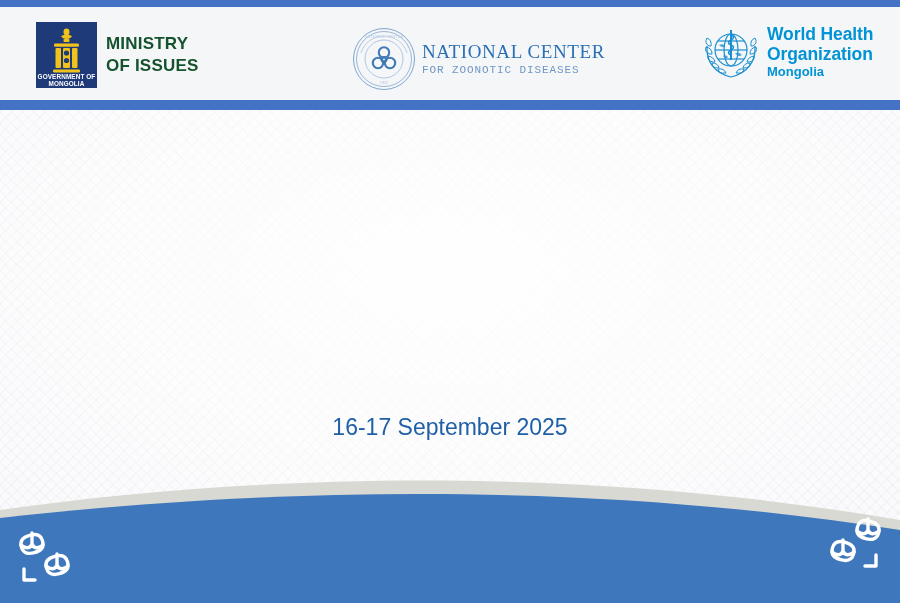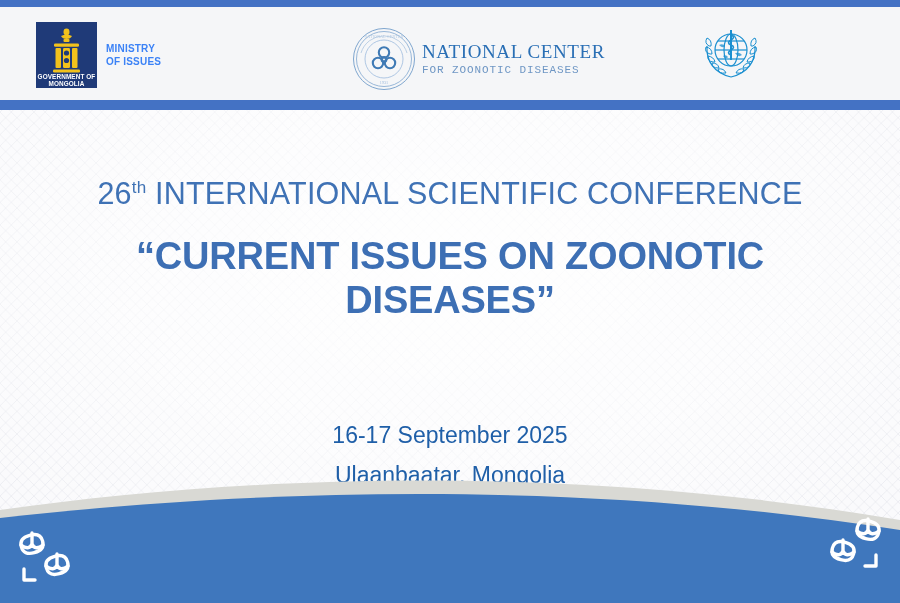--- a/index.html
+++ b/index.html
@@ -71,22 +71,22 @@
     gap: 9px;
   }
   .moh-emblem {
     width: 61px; height: 66px;
     background: #1f3a78;
     position: relative;
     display: block;
   }
   .moh-emblem svg { display: block; }
   .moh-text {
-    color: #3b82f6;
-    font-size: 10px;
+    color: #14532d;
+    font-size: 17px;
     font-weight: 700;
     line-height: 1.3;
     letter-spacing: 0.2px;
   }
 
   
   .nczd {
     position: absolute;
     left: 352px; top: 20px;
     display: flex;
@@ -176,21 +176,21 @@
     position: absolute;
     left: 0; top: 412px;
     width: 900px;
     text-align: center;
   }
   .meta-line {
     color: #1f5fa8;
     font-size: 23px;
     font-weight: 400;
     line-height: 1.38;
-    margin: 8px;
+    margin: 0;
   }
 
   
   .waves {
     position: absolute;
     left: 0; bottom: 0;
     width: 900px; height: 135px;
   }
   .waves svg { display: block; width: 900px; height: 135px; }
 
@@ -307,33 +307,34 @@
           </g>
 
           <g stroke="#1a8fd0" stroke-width="2" fill="none">
             <path d="M29 7 v30"></path>
           </g>
           <g stroke="#1a8fd0" stroke-width="1.6" fill="none">
             <path d="M29 12 q5 2 0 5 q-5 3 0 5 q5 2 0 5 q-5 3 0 5"></path>
           </g>
         </svg>
       </span>
+      <span class="who-words">
+        <span class="who-name">World Health</span>
+        <span class="who-name">Organization</span>
+        <span class="who-underline"></span>
+        <span class="who-country">Mongolia</span>
+      </span>
     </div>
   </div>
 
   <div class="header-rule"></div>
 
-  <div class="title-block">
-    <p class="conf-line"><span>26</span><sup>th</sup><span> INTERNATIONAL SCIENTIFIC CONFERENCE</span></p>
-    <p class="theme-line">“CURRENT ISSUES ON ZOONOTIC DISEASES”</p>
-  </div>
 
   <div class="meta-block">
     <p class="meta-line">16-17 September 2025</p>
-    <p class="meta-line">Ulaanbaatar, Mongolia</p>
   </div>
 
   <div class="waves">
     <svg viewBox="0 0 900 135" preserveAspectRatio="none" xmlns="http://www.w3.org/2000/svg">
       <path d="M0 42 C 240 8 560 -6 900 52 L900 135 L0 135 Z" fill="#d9d9d4"></path>
       <path d="M0 50 C 250 22 570 10 900 62 L900 135 L0 135 Z" fill="#3f77bd"></path>
     </svg>
   </div>
 
   <div class="ornament ornament-left">

